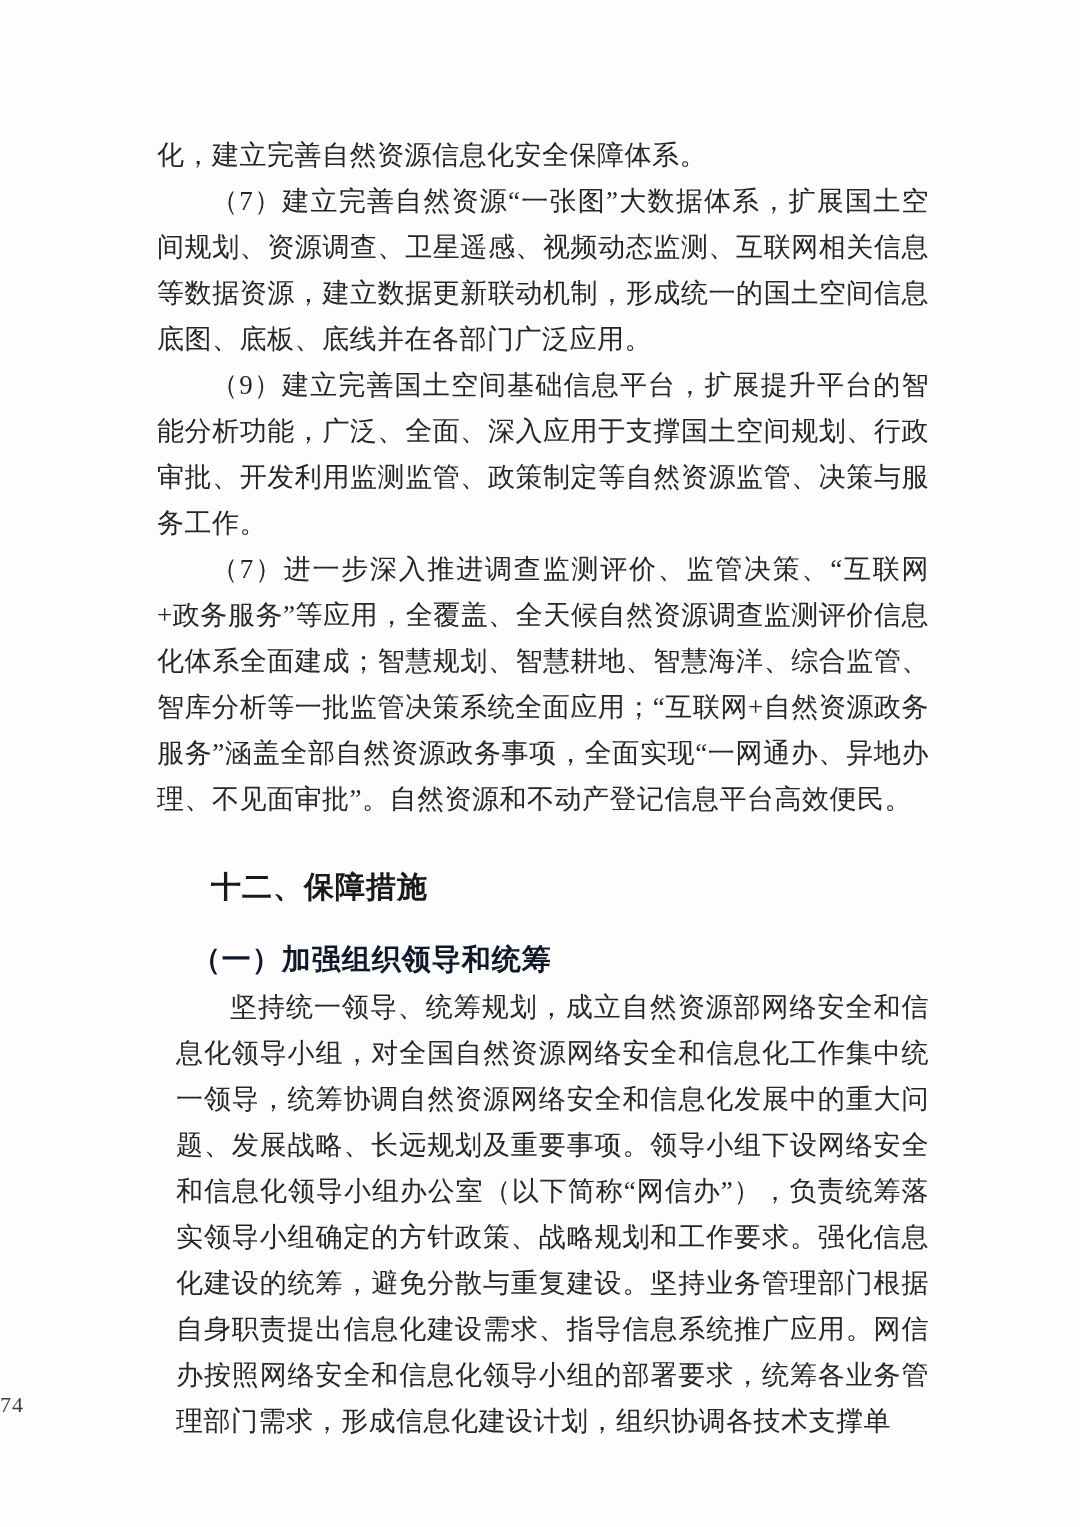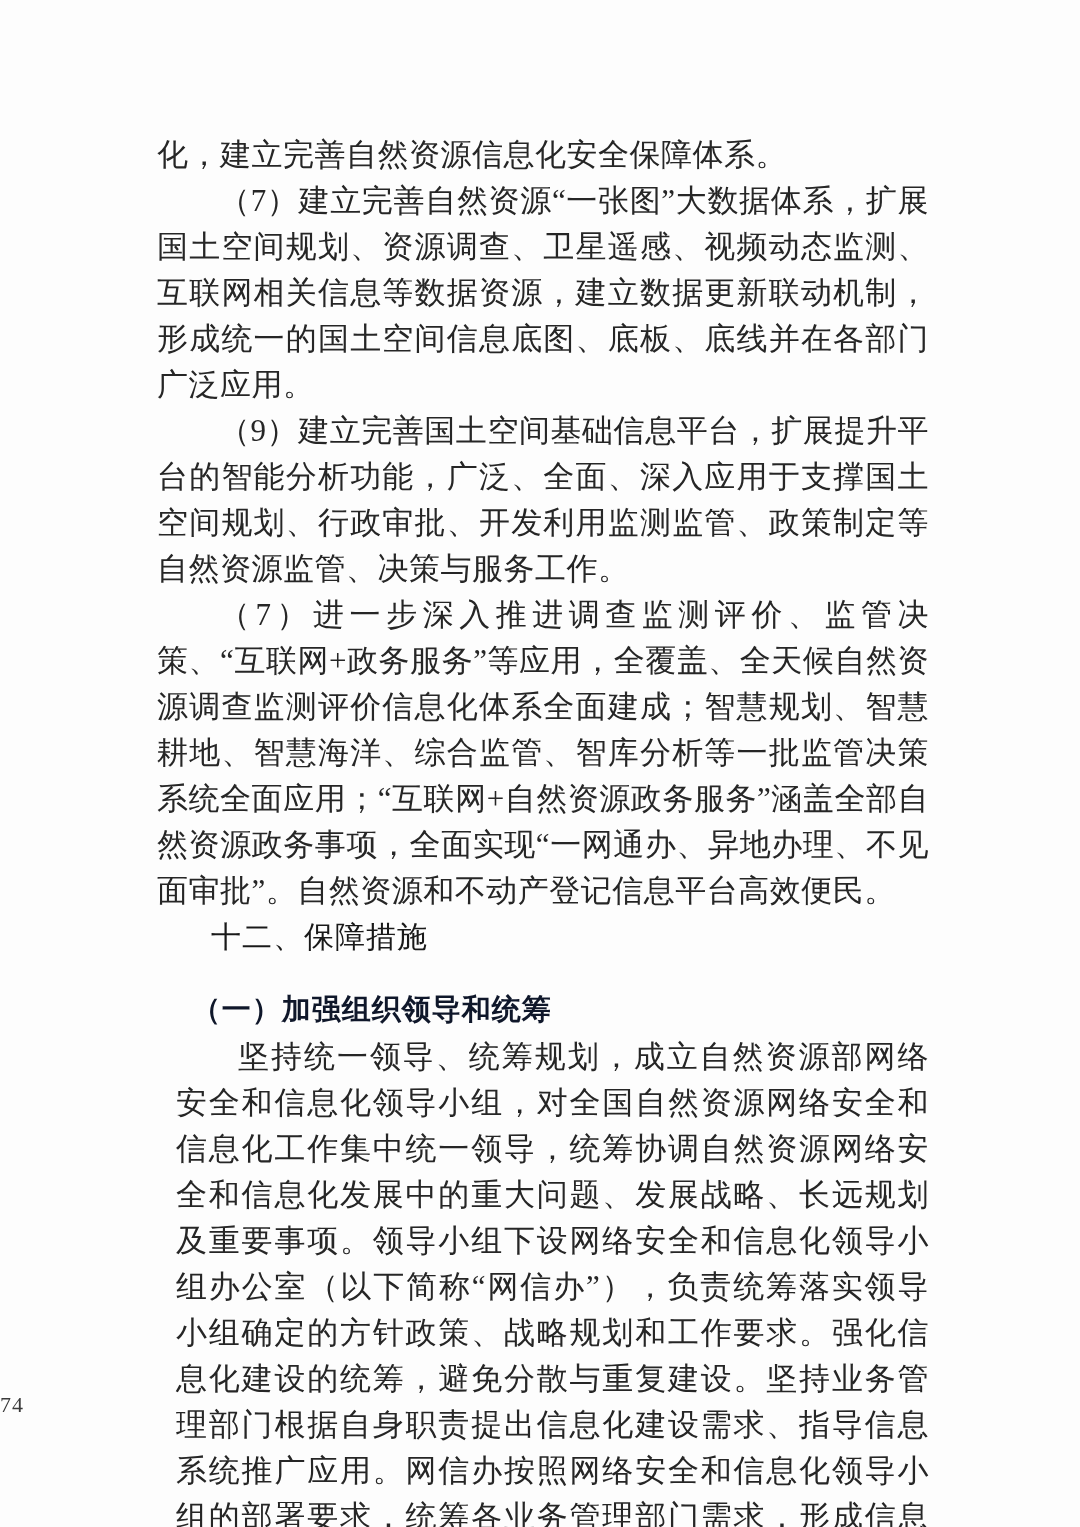--- a/index.html
+++ b/index.html
@@ -14,35 +14,36 @@
     font-family: "Liberation Serif", "DejaVu Serif", serif;
     color: #232323;
   }
   .content {
     position: absolute;
     top: 132px;
     left: 157px;
     width: 772px;
   }
   .body-text {
-    font-size: 31px;
+    font-size: 27px;
     line-height: 46px;
     text-align: justify;
     text-justify: inter-ideograph;
     text-indent: 2em;
     letter-spacing: 0.5px;
     color: #262626;
   }
   .no-indent { text-indent: 0; }
   .section-heading {
     font-family: "Liberation Sans", "DejaVu Sans", sans-serif;
     font-size: 30px;
-    font-weight: normal;
+    font-weight: bold;
     color: #191919;
     line-height: 46px;
+    margin-top: 42px;
     text-indent: 1.8em;
     letter-spacing: 1px;
   }
   .sub-heading {
     font-family: "Liberation Sans", "DejaVu Sans", sans-serif;
     font-size: 29px;
     font-weight: bold;
     color: #0f172a;
     line-height: 46px;
     margin-top: 26px;

